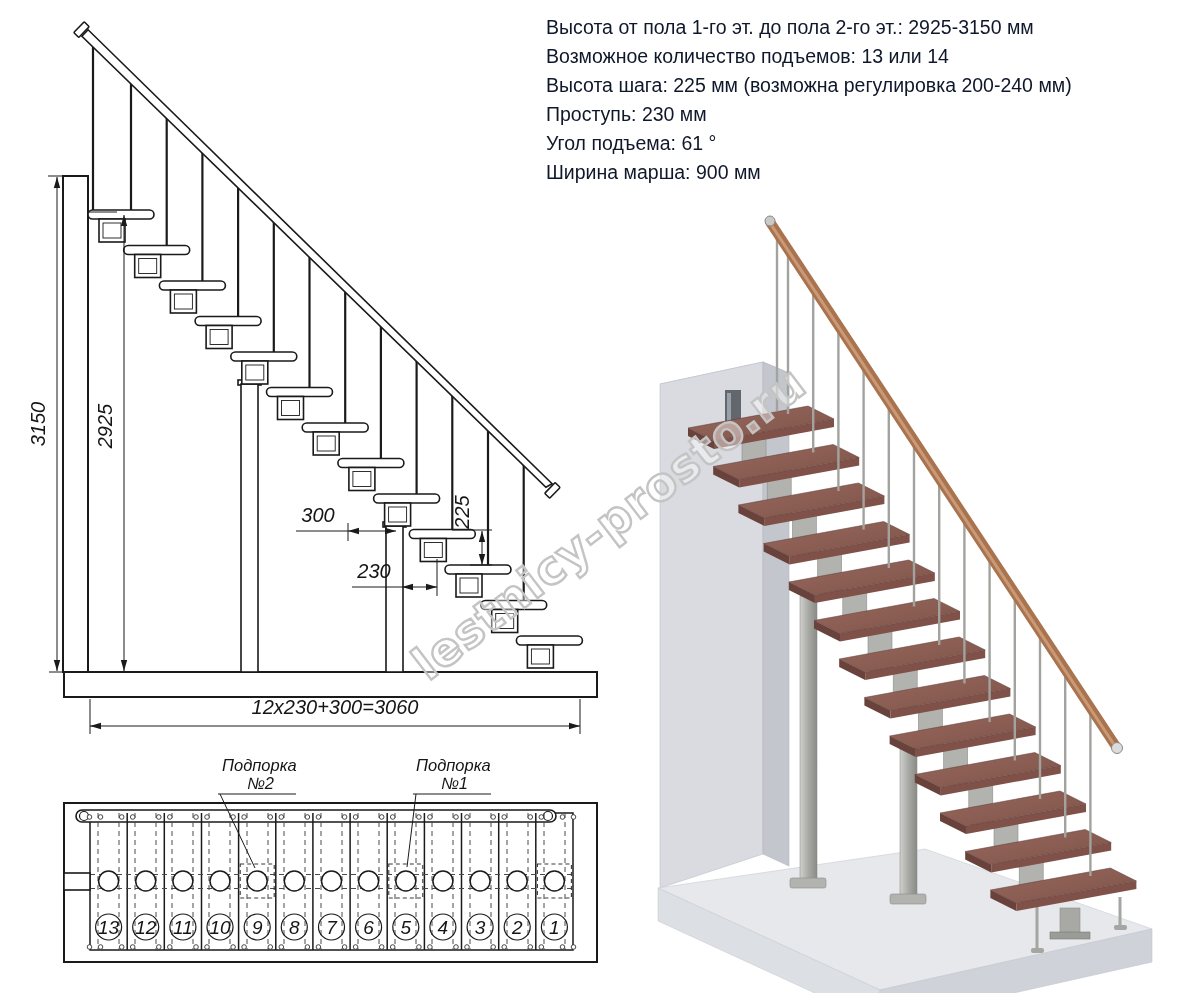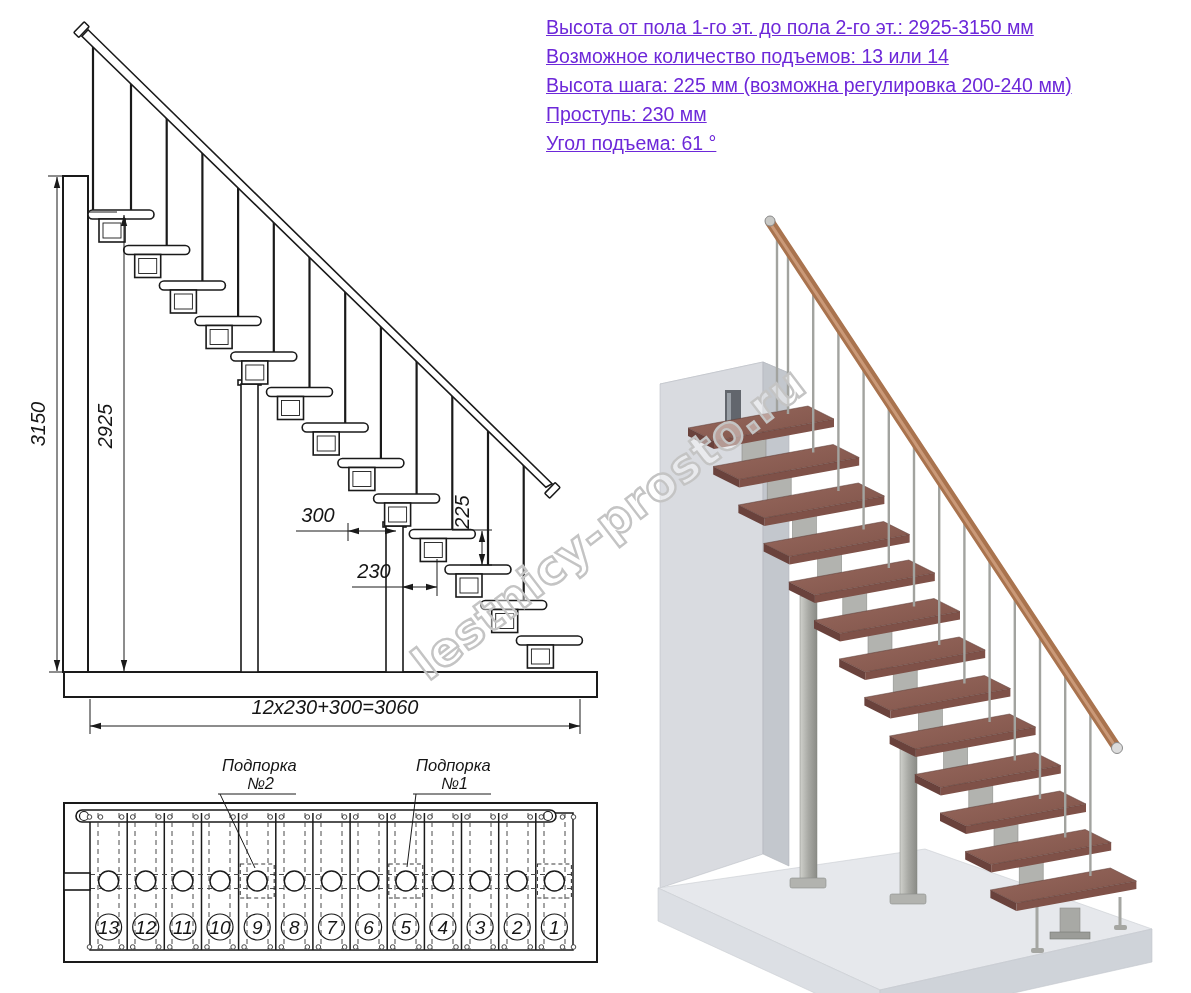--- a/index.html
+++ b/index.html
@@ -1,21 +1,21 @@
 <!DOCTYPE html>
 <html><head>
 <meta charset="utf-8">
 <style>
   html,body{margin:0;padding:0;background:#fff;}
   .canvas{position:relative;width:1191px;height:993px;background:#ffffff;overflow:hidden;
           font-family:"Liberation Sans",sans-serif;}
   .canvas svg{position:absolute;left:0;top:0;}
   
   .specs{position:absolute;left:546px;top:13px;z-index:3;}
-  .spec-line{height:29px;line-height:29px;font-size:19.5px;color:#6d28d9;white-space:nowrap;text-decoration:underline;}
+  .spec-line{height:29px;line-height:29px;font-size:19.5px;color:#0f172a;white-space:nowrap;}
   
   .watermark{position:absolute;left:402px;top:648px;z-index:6;pointer-events:none;
              transform:rotate(-37.5deg);transform-origin:0 0;
              font-family:"DejaVu Sans",sans-serif;font-weight:bold;font-size:46px;letter-spacing:1px;
              color:rgba(255,255,255,0.42);-webkit-text-stroke:2.4px #c4c4c4;}
   
   .w      {fill:#ffffff;stroke:#1a1a1a;stroke-width:1.6;}
   .w2     {fill:#ffffff;stroke:#1a1a1a;stroke-width:2;}
   .wthin  {fill:none;stroke:#1a1a1a;stroke-width:0.9;}
   .ln     {stroke:#1a1a1a;stroke-width:1;fill:none;}
@@ -411,17 +411,18 @@
     </g>
   </g>
 </svg>
 
   <div class="specs">
     <div class="spec-line">Высота от пола 1-го эт. до пола 2-го эт.: 2925-3150 мм</div>
     <div class="spec-line">Возможное количество подъемов: 13 или 14</div>
     <div class="spec-line">Высота шага: 225 мм (возможна регулировка 200-240 мм)</div>
     <div class="spec-line">Проступь: 230 мм</div>
     <div class="spec-line">Угол подъема: 61 °</div>
+    <div class="spec-line">Ширина марша: 900 мм</div>
   </div>
 
   <div class="watermark">lestnicy-prosto.ru</div>
 
 </div>
 
 </body></html>

